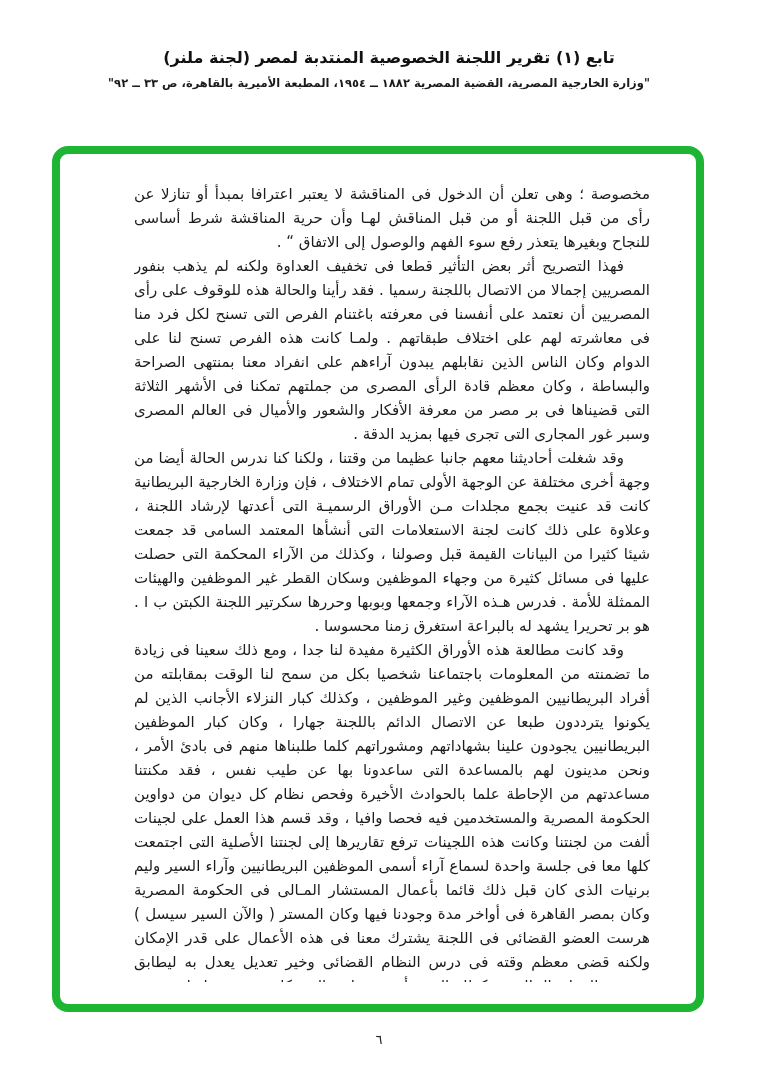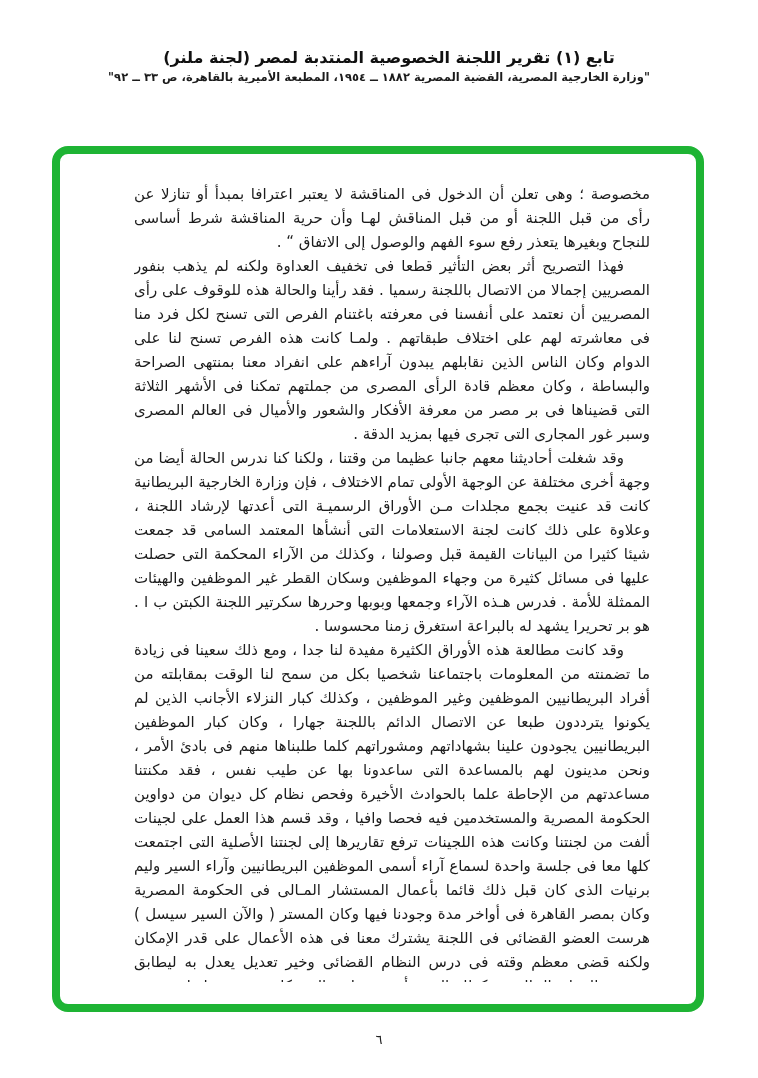--- a/index.html
+++ b/index.html
@@ -27,21 +27,21 @@
   }
   .doc-header .title {
     font-size: 15px;
     font-weight: bold;
     letter-spacing: 0.3px;
     margin-bottom: 10px;
   }
   .doc-header .subtitle {
     font-size: 16px;
     font-weight: bold;
-    margin-bottom: 3px;
+    margin-bottom: 9px;
     padding-left: 20px;
   }
   .doc-header .source {
     font-size: 11.5px;
     font-weight: bold;
     color: #1b1b1b;
   }
   .green-frame {
     position: absolute;
     left: 52px;

